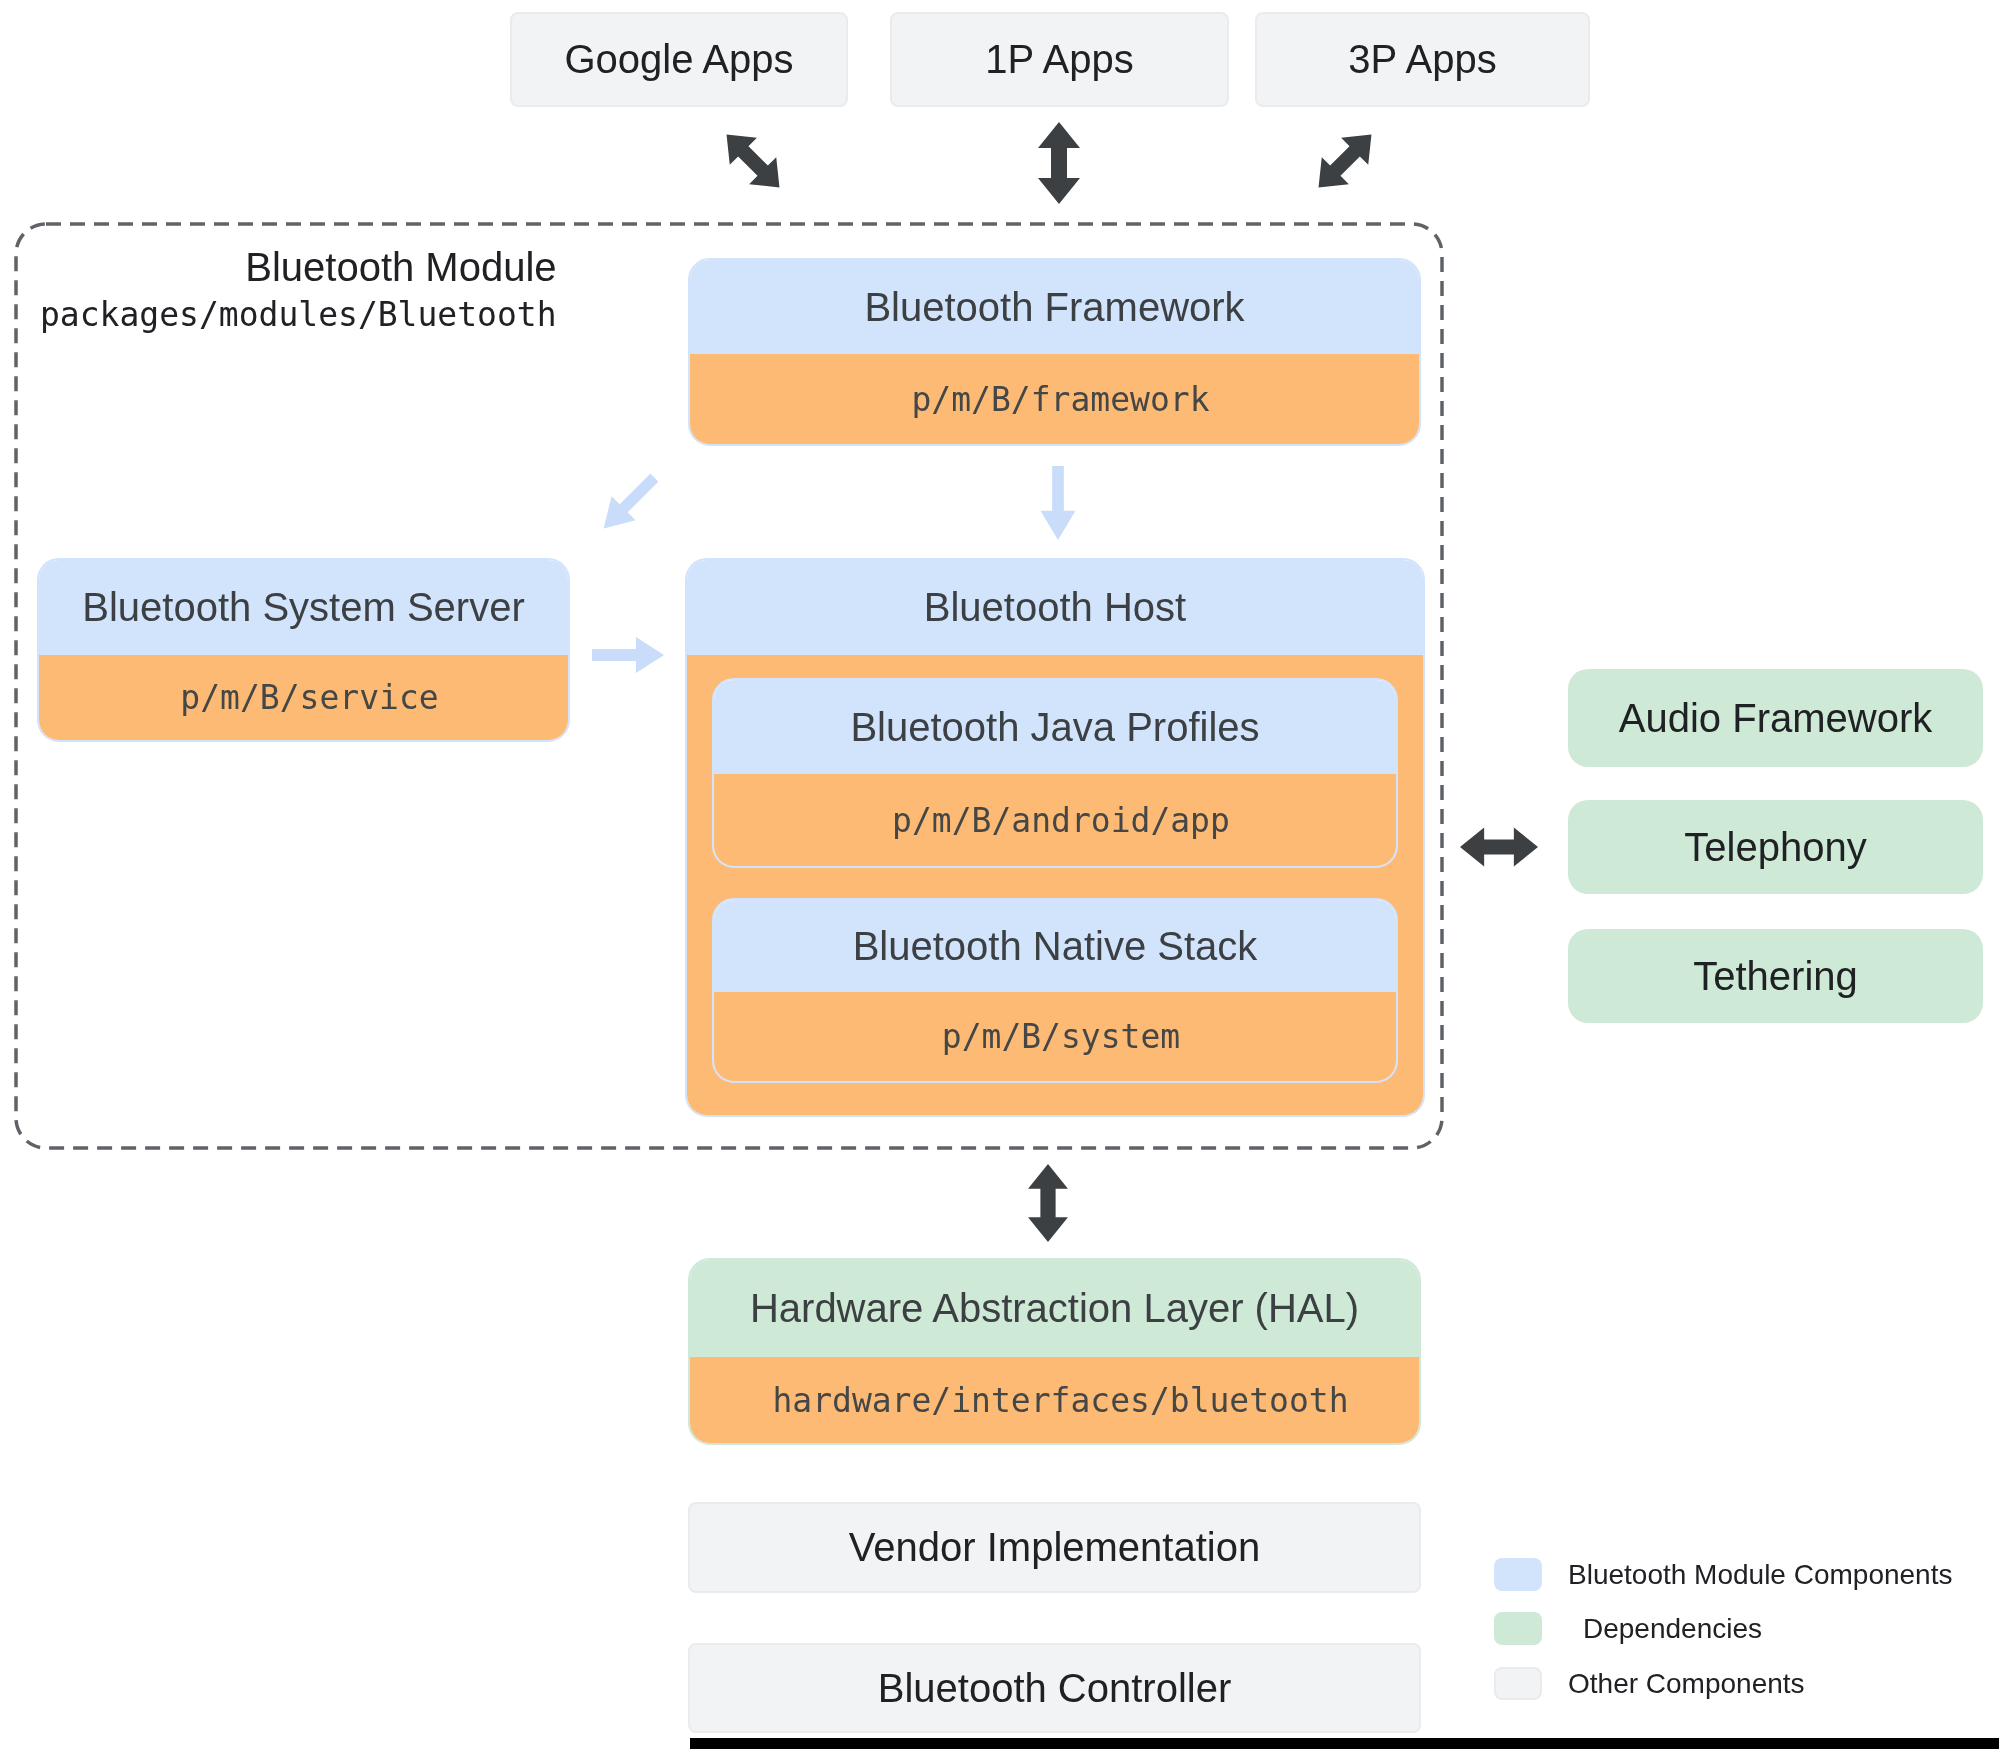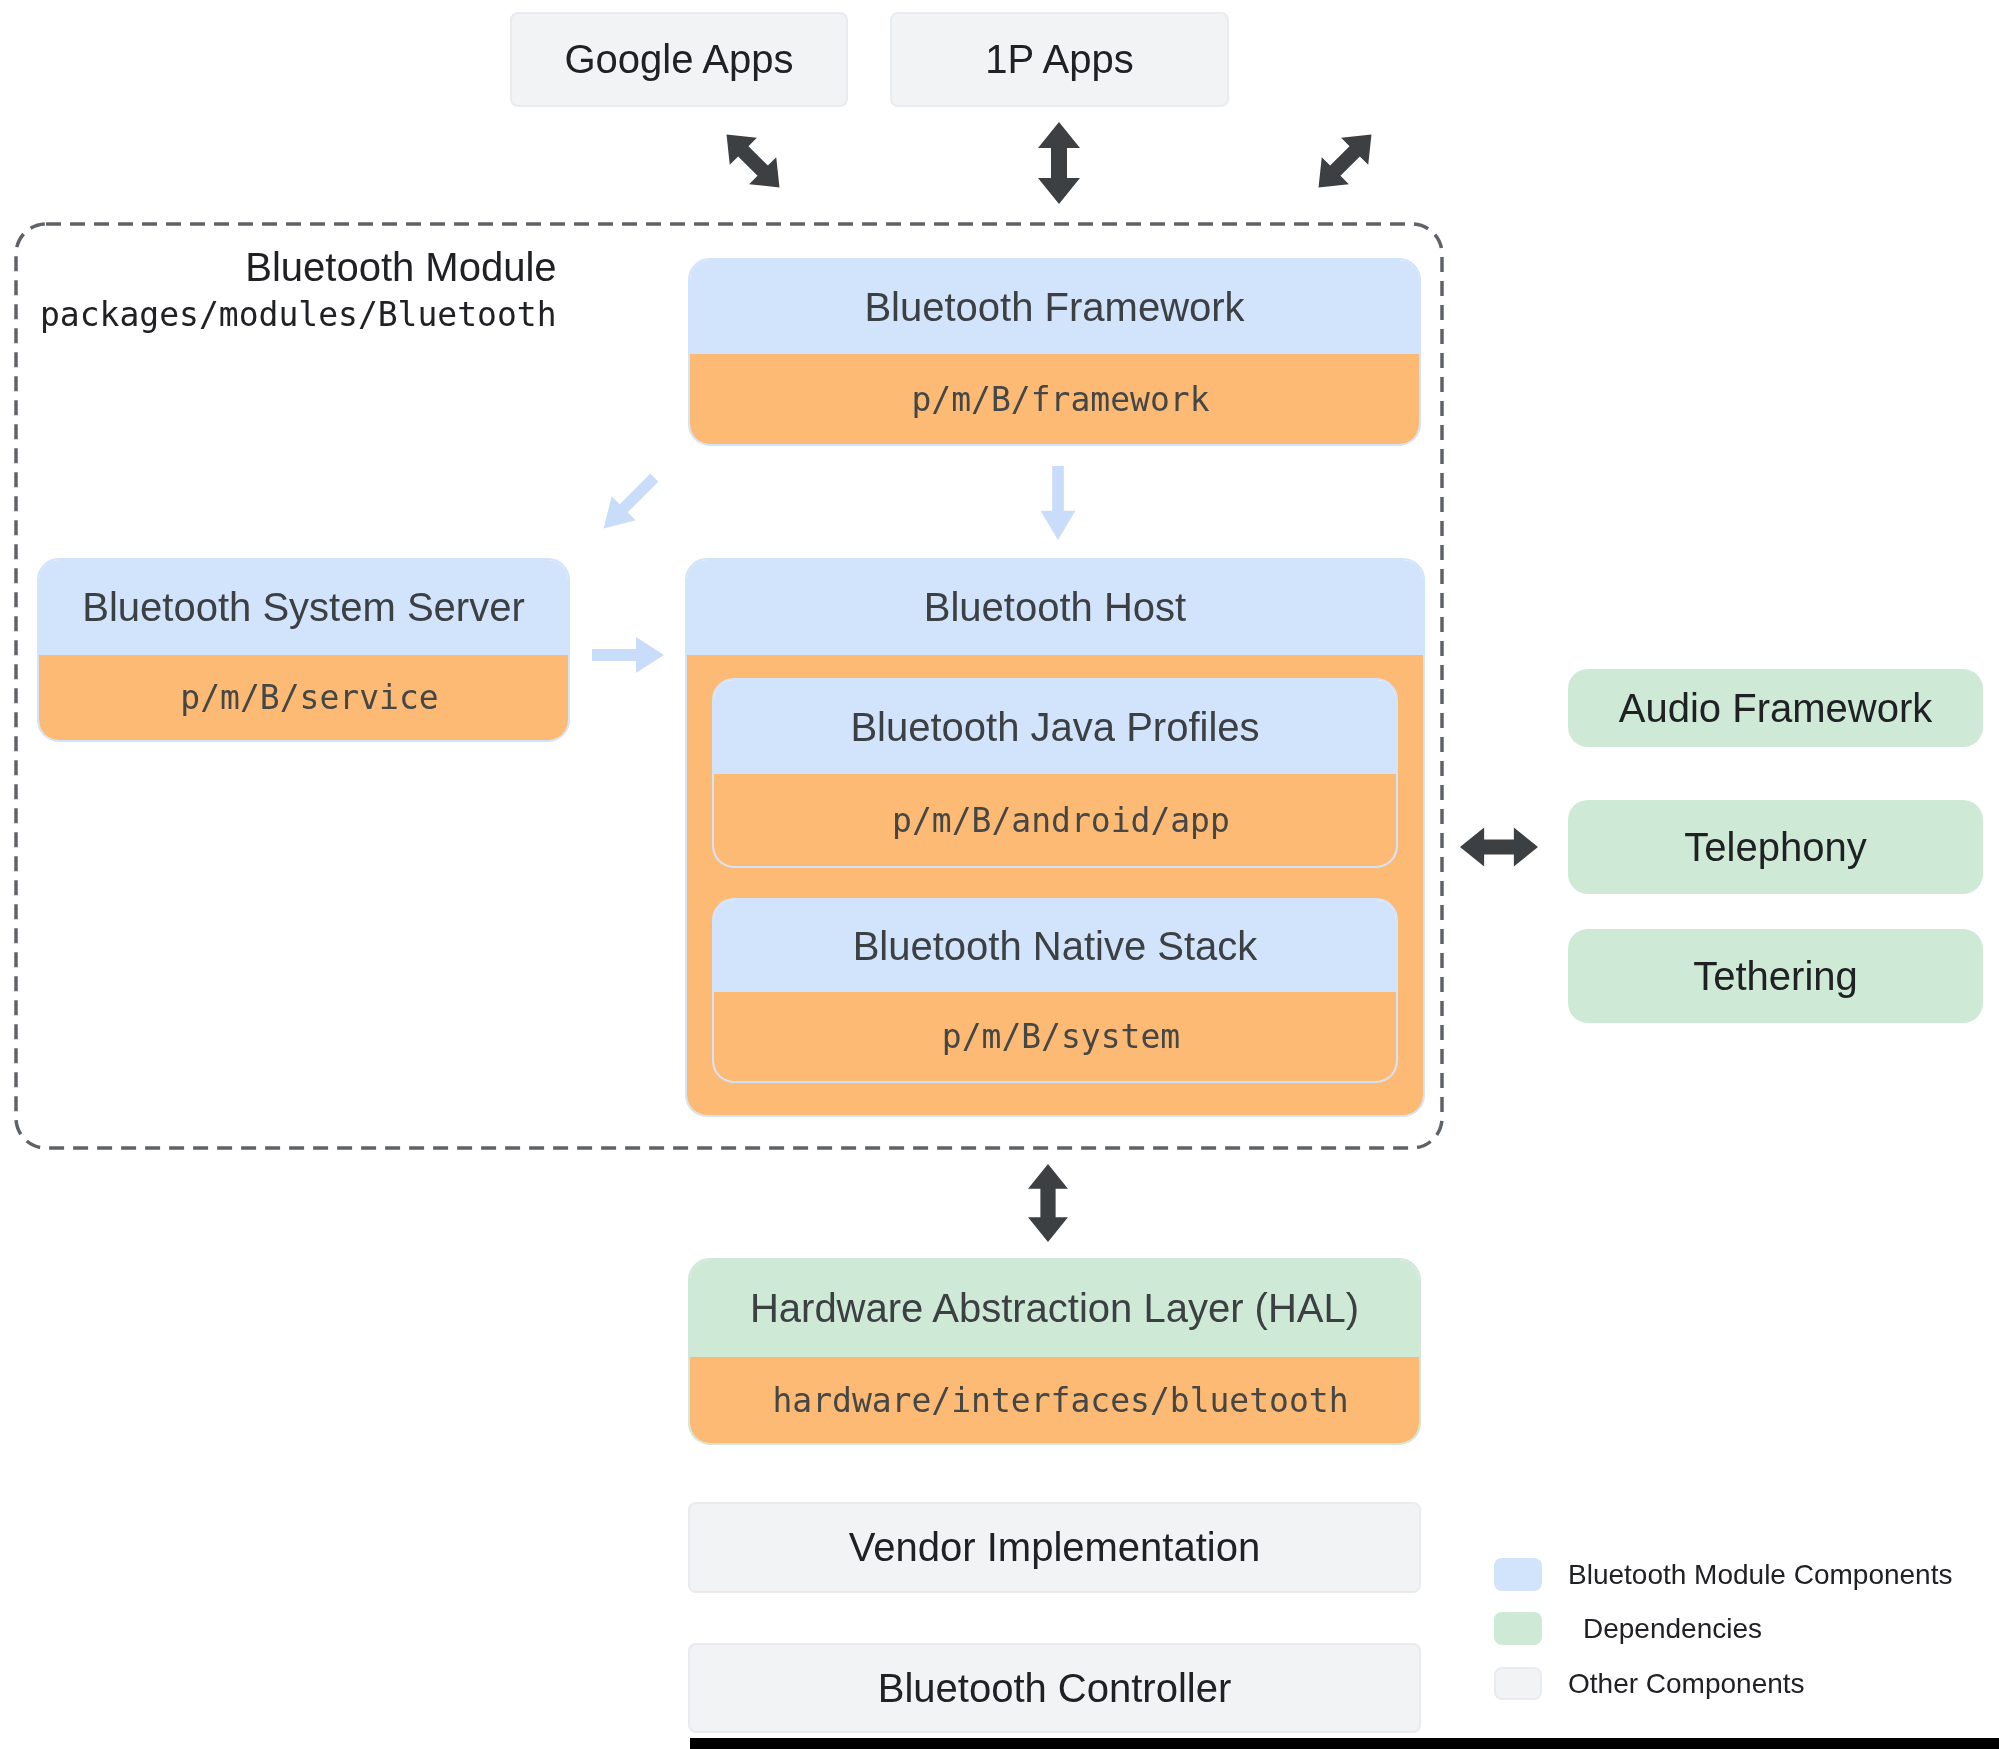--- a/index.html
+++ b/index.html
@@ -49,20 +49,23 @@
 </head>
 <body>
 
 <div id="canvas">
 
   <div class="abs box-gray" style="left:510px;top:12px;width:338px;height:95px;">
     <span>Google Apps</span>
   </div>
   <div class="abs box-gray" style="left:890px;top:12px;width:339px;height:95px;">
     <span>1P Apps</span>
+  </div>
+  <div class="abs box-gray" style="left:1255px;top:12px;width:335px;height:95px;">
+    <span>3P Apps</span>
   </div>
 
   <div class="abs arrow-wrap" style="left: 716px; top: 124px; width: 74px; height: 74px; color: rgb(60, 64, 67);">
     <svg class="rotm45" width="42" height="78" viewBox="0 0 46 82">
       <path fill="currentColor" d="M23 0 L44 26 L31 26 L31 56 L44 56 L23 82 L2 56 L15 56 L15 26 L2 26 Z"></path>
     </svg>
   </div>
   <div class="abs arrow-wrap" style="left: 1036px; top: 122px; width: 46px; height: 82px; color: rgb(60, 64, 67);">
     <svg width="46" height="82" viewBox="0 0 46 82">
       <path fill="currentColor" d="M23 0 L44 26 L31 26 L31 56 L44 56 L23 82 L2 56 L15 56 L15 26 L2 26 Z"></path>
@@ -117,21 +120,21 @@
   <div class="abs split blue" style="left:712px;top:678px;width:686px;height:190px;">
     <div class="hd" style="height:94px;">Bluetooth Java Profiles</div>
     <div class="bd">p/m/B/android/app</div>
   </div>
 
   <div class="abs split blue" style="left:712px;top:898px;width:686px;height:185px;">
     <div class="hd" style="height:92px;">Bluetooth Native Stack</div>
     <div class="bd">p/m/B/system</div>
   </div>
 
-  <div class="abs box-green" style="left:1568px;top:669px;width:415px;height:78px;">
+  <div class="abs box-green" style="left:1568px;top:669px;width:415px;height:98px;">
     <span>Audio Framework</span>
   </div>
   <div class="abs box-green" style="left:1568px;top:800px;width:415px;height:94px;">
     <span>Telephony</span>
   </div>
   <div class="abs box-green" style="left:1568px;top:929px;width:415px;height:94px;">
     <span>Tethering</span>
   </div>
 
   <div class="abs arrow-wrap" style="left: 1460px; top: 823px; width: 78px; height: 48px; color: rgb(60, 64, 67);">

